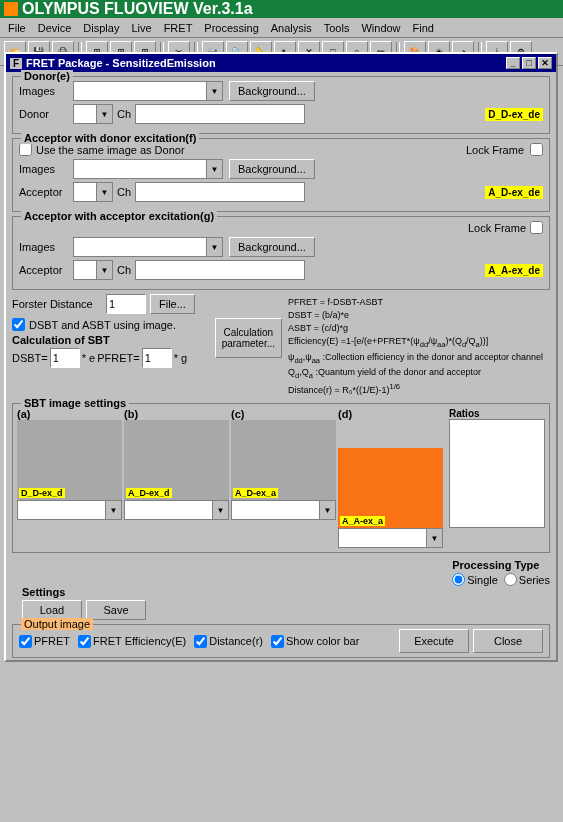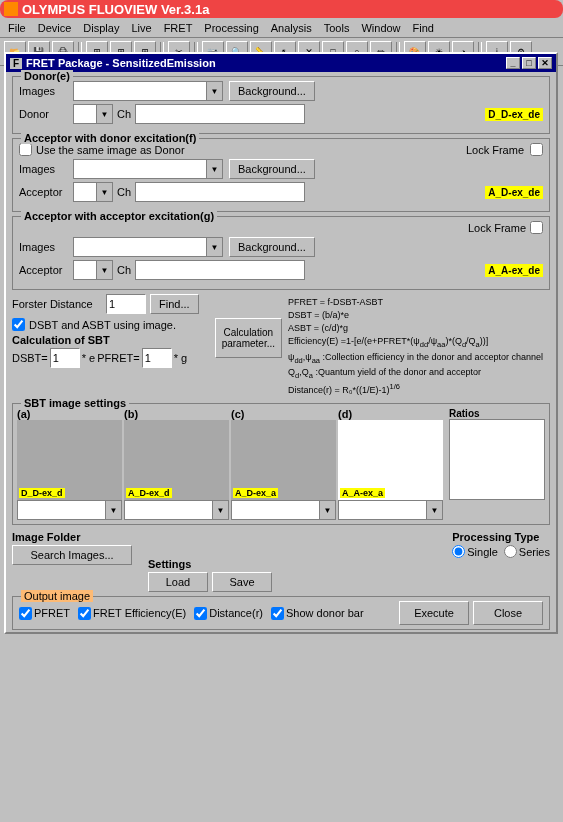--- a/index.html
+++ b/index.html
@@ -6,29 +6,28 @@
     body {
       font-family: 'MS Sans Serif', Arial, sans-serif;
       font-size: 11px;
       background: #c0c0c0;
       width: 563px;
       height: 822px;
       overflow: hidden;
     }
     
     .app-titlebar {
-      background: #ef4444;
+      background: #15803d;
       color: white;
       height: 18px;
       display: flex;
       align-items: center;
       padding: 0 4px;
       font-weight: bold;
-      font-size: 13px;
-      border-radius: 8px;
+      font-size: 16px;
     }
     .app-titlebar-icon {
       width: 14px;
       height: 14px;
       margin-right: 4px;
       background: #ff8800;
       display: inline-block;
     }
     
     .menubar {
@@ -327,21 +326,21 @@
       <span class="badge-yellow" style="margin-left:auto;">A_A-ex_de</span>
     </div>
   </div>
 
   <div style="display:flex;gap:4px;margin:4px 6px;">
 
     <div style="width:270px;">
       <div class="row">
         <span style="font-size:11px;min-width:90px;">Forster Distance</span>
         <input type="text" class="text-input" style="width: 40px;" value="1">
-        <button class="win-btn">Find...</button>
+        <button class="win-btn">File...</button>
       </div>
       <div style="display:flex;align-items:flex-start;gap:6px;margin-top:4px;">
         <div style="flex:1;">
           <div class="checkbox-row">
             <input type="checkbox" checked="" style="">
             <span style="font-size:11px;">DSBT and ASBT using image.</span>
           </div>
           <div style="margin-top:3px;">
             <div style="font-size:11px;font-weight:bold;">Calculation of SBT</div>
             <div style="display:flex;align-items:center;gap:2px;margin-top:2px;">
@@ -399,43 +398,39 @@
         <div style="width:100%;height:80px;background:#a8a8a8;position:relative;">
           <span style="position:absolute;bottom:2px;left:2px;background:yellow;font-size:9px;font-weight:bold;padding:0 2px;">A_D-ex_a</span>
         </div>
         <div style="width:100%;height:20px;background:white;border:1px solid #808080;display:flex;align-items:center;">
           <div style="flex:1;"></div>
           <div style="width:16px;height:100%;background:#c0c0c0;border-left:1px solid #808080;display:flex;align-items:center;justify-content:center;font-size:8px;">▼</div>
         </div>
       </div>
       <div style="display:flex;flex-direction:column;align-items:center;width:105px;">
         <div style="font-size:11px;font-weight:bold;align-self:flex-start;">(d)</div>
-        <div style="width:100%;height:80px;background:#ffffff;position:relative;">
+        <div style="width:100%;height:80px;background:#f97316;position:relative;margin-top:28px;">
           <span style="position:absolute;bottom:2px;left:2px;background:yellow;font-size:9px;font-weight:bold;padding:0 2px;">A_A-ex_a</span>
         </div>
         <div style="width:100%;height:20px;background:white;border:1px solid #808080;display:flex;align-items:center;">
           <div style="flex:1;"></div>
           <div style="width:16px;height:100%;background:#c0c0c0;border-left:1px solid #808080;display:flex;align-items:center;justify-content:center;font-size:8px;">▼</div>
         </div>
       </div>
 
       <div style="display:flex;flex-direction:column;flex:1;margin-left:4px;">
         <div style="font-size:10px;font-weight:bold;">Ratios</div>
         <div style="flex:1;background:white;border:1px solid #808080;min-height:80px;"></div>
         <div style="height:20px;"></div>
       </div>
     </div>
   </div>
 
   <div style="display:flex;align-items:flex-start;padding:4px 6px 2px;gap:6px;">
 
-    <div style="display:flex;flex-direction:column;gap:2px;">
-      <span style="font-size:11px;font-weight:bold;">Image Folder</span>
-      <button class="win-btn" style="width:120px;">Search Images...</button>
-    </div>
 
     <div style="display:flex;flex-direction:column;gap:2px;margin-left:10px;">
       <span style="font-size:11px;font-weight:bold;margin-top:27px;">Settings</span>
       <div style="display:flex;gap:4px;">
         <button class="win-btn" style="width:60px;">Load</button>
         <button class="win-btn" style="width:60px;">Save</button>
       </div>
     </div>
 
     <div style="display:flex;flex-direction:column;gap:2px;margin-left:auto;">
@@ -463,21 +458,21 @@
       <label style="display:flex;align-items:center;gap:2px;font-size:11px;">
         <input type="checkbox" checked="" style="">
         <span>FRET Efficiency(E)</span>
       </label>
       <label style="display:flex;align-items:center;gap:2px;font-size:11px;">
         <input type="checkbox" checked="" style="">
         <span>Distance(r)</span>
       </label>
       <label style="display:flex;align-items:center;gap:2px;font-size:11px;">
         <input type="checkbox" checked="" style="">
-        <span>Show donor bar</span>
+        <span>Show color bar</span>
       </label>
     </div>
     <div style="display:flex;gap:4px;">
       <button class="win-btn" style="width:70px;height:24px;">Execute</button>
       <button class="win-btn" style="width:70px;height:24px;">Close</button>
     </div>
   </div>
 
 </div>
 

